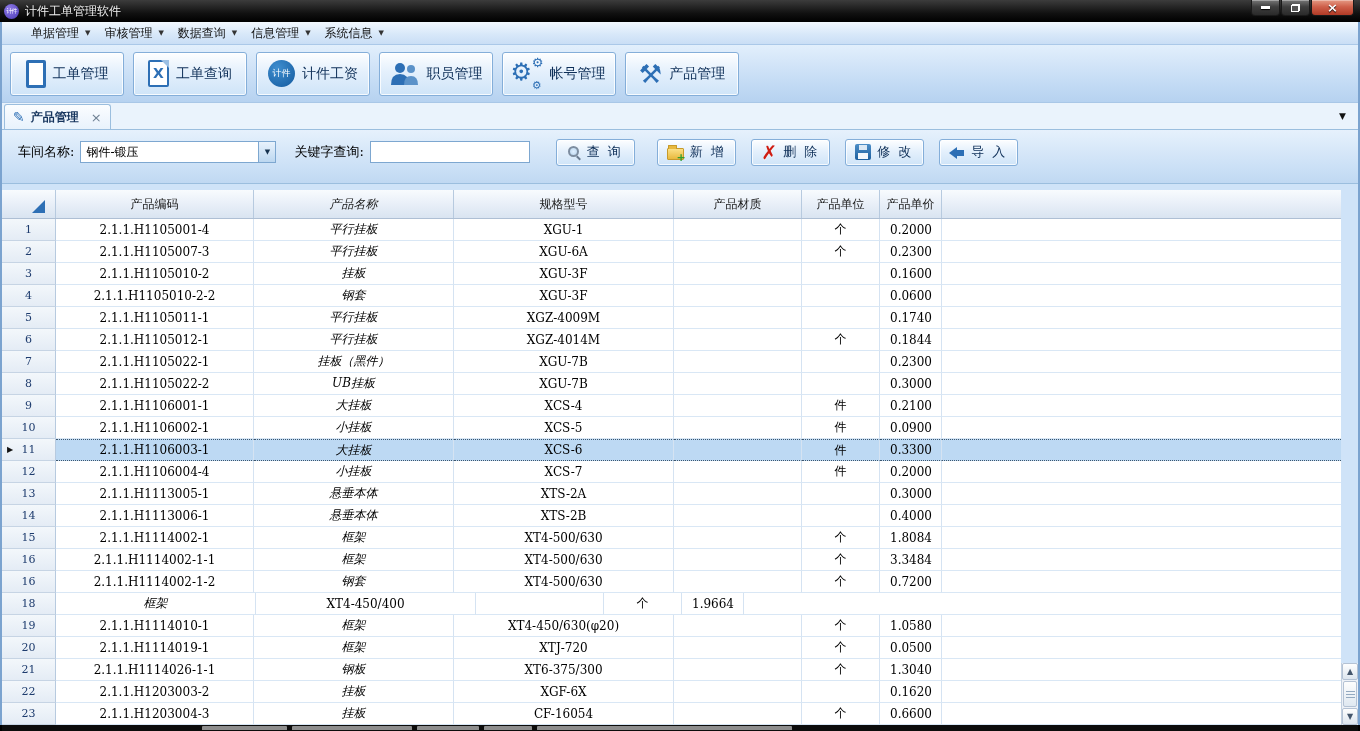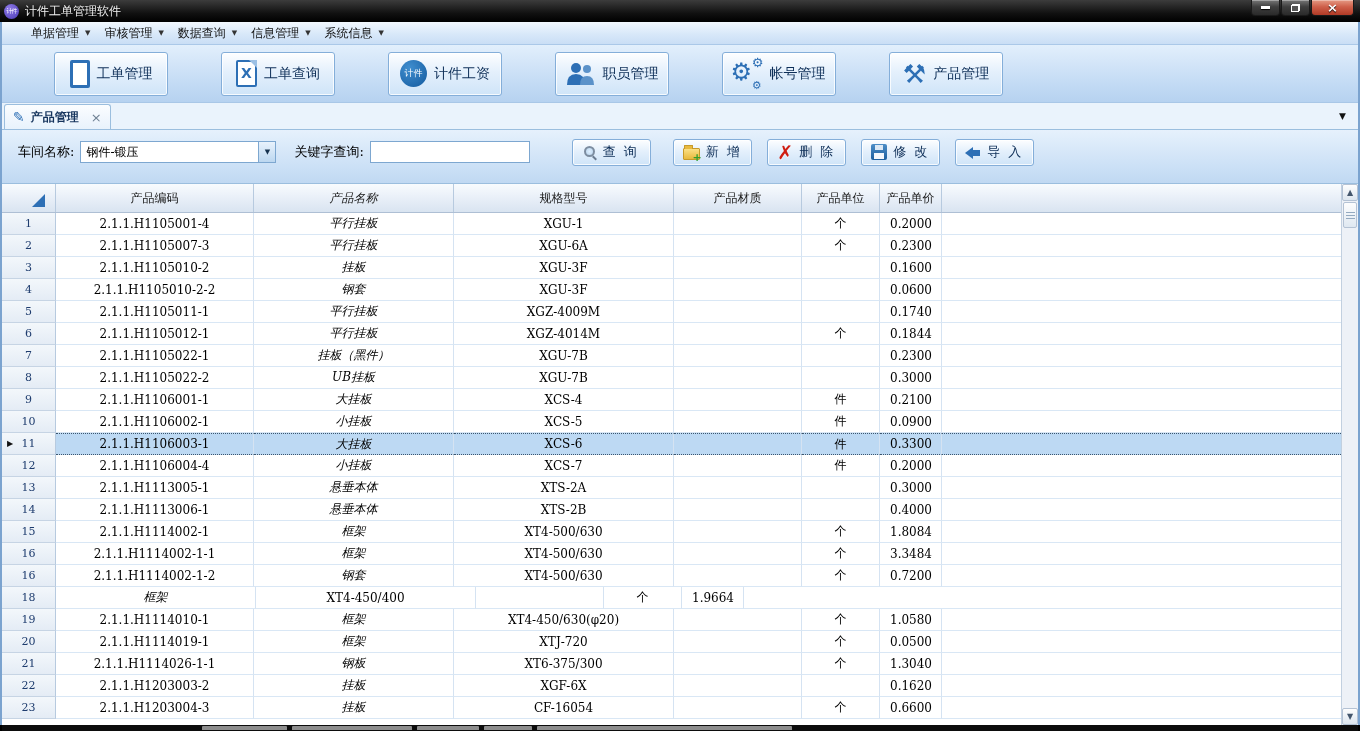--- a/index.html
+++ b/index.html
@@ -24,21 +24,21 @@
   
   .frame { height:703px; border-left:2px solid #7ba3cf; border-right:2px solid #7ba3cf; background:#cfe3f8; }
 
   
   .menubar { height:23px; background:linear-gradient(#f2f8fe,#d8e8f9 55%,#c9def5); border-bottom:1px solid #aac8e8; display:flex; align-items:center; padding-left:22px; }
   .menu-item { display:flex; align-items:center; padding:0 7px; height:100%; color:#111; cursor:default; }
   .menu-item .caret { font-size:7px; color:#333; margin-left:6px; font-family:"DejaVu Sans",sans-serif; }
 
   
   .toolbar { height:58px; background:linear-gradient(#e2effc,#c2daf4 70%,#b6d2f0); display:flex; align-items:center; padding-left:8px; border-bottom:1px solid #a9c7e7; }
-  .tool-btn { width:114px; height:44px; margin-right:9px; border:1px solid #84aed9; border-radius:3px; background:linear-gradient(#fdfeff,#e4f0fc 45%,#cfe4f8); box-shadow:inset 0 0 0 1px rgba(255,255,255,.8); display:flex; align-items:center; justify-content:center; gap:7px; cursor:pointer;margin-left:44px; }
+  .tool-btn { width:114px; height:44px; margin-right:9px; border:1px solid #84aed9; border-radius:3px; background:linear-gradient(#fdfeff,#e4f0fc 45%,#cfe4f8); box-shadow:inset 0 0 0 1px rgba(255,255,255,.8); display:flex; align-items:center; justify-content:center; gap:7px; cursor:pointer; }
   .tool-btn .lbl { font-size:14px; color:#0d2e57; }
   .icon-doc { width:20px; height:28px; background:#fff; border:3px solid #2d6fb5; border-radius:2px; }
   .icon-xls { position:relative; width:21px; height:27px; background:#fff; border:2px solid #2d6fb5; border-radius:2px; color:#2d6fb5; font-weight:bold; font-size:14px; text-align:center; line-height:23px; font-family:"DejaVu Sans",sans-serif; }
   .icon-xls:after { content:""; position:absolute; top:-2px; right:-2px; border-style:solid; border-width:0 8px 8px 0; border-color:transparent #9cc0e4 transparent transparent; }
   .icon-badge { width:27px; height:27px; border-radius:50%; background:radial-gradient(circle at 35% 30%,#3f8ecf,#145a9e); color:#fff; font-size:9px; display:flex; align-items:center; justify-content:center; }
   .icon-people { display:block; }
   .icon-gears { position:relative; width:30px; height:30px; color:#2d6fb5; font-family:"DejaVu Sans",sans-serif; }
   .icon-gears .g1 { position:absolute; left:-2px; top:1px; font-size:24px; line-height:1; }
   .icon-gears .g2 { position:absolute; right:-1px; top:-3px; font-size:13px; line-height:1; }
   .icon-gears .g3 { position:absolute; right:1px; bottom:-2px; font-size:11px; line-height:1; }
@@ -56,37 +56,37 @@
   .filterwrap { height:53px; background:linear-gradient(#e6f1fc,#cbe0f6 70%,#c0d8f2); padding-top:7px; }
   .filterbar { display:flex; align-items:center; height:30px; padding-left:16px; }
   .flabel { font-size:13px; color:#000; }
   .combo { width:196px; height:22px; margin-left:6px; background:#fff; border:1px solid #7da7d0; display:flex; align-items:center; position:relative; }
   .combo .combo-text { flex:1; padding-left:5px; font-size:12px; }
   .combo .combo-btn { width:17px; height:20px; background:linear-gradient(#e8f2fc,#bcd7f0); border-left:1px solid #7da7d0; display:flex; align-items:center; justify-content:center; cursor:pointer; }
   .combo .combo-btn span { font-size:7px; color:#16324f; font-family:"DejaVu Sans",sans-serif; }
   .textbox { width:160px; height:22px; margin-left:6px; background:#fff; border:1px solid #7da7d0; padding:0 4px; font-size:12px; font-family:"DejaVu Serif",serif; }
   .fbtn { height:27px; width:79px; border:1px solid #84aed9; border-radius:3px; background:linear-gradient(#fdfeff,#e4f0fc 45%,#cfe4f8); box-shadow:inset 0 0 0 1px rgba(255,255,255,.8); display:flex; align-items:center; justify-content:center; gap:6px; cursor:pointer; }
   .fbtn .blbl { font-size:13px; color:#0d2e57; letter-spacing:2px; }
-  .m26{margin-left:42px;} .m22{margin-left:22px;} .m15{margin-left:15px;} .m18{margin-left:18px;}
+  .m26{margin-left:26px;} .m22{margin-left:22px;} .m15{margin-left:15px;} .m18{margin-left:18px;}
   .icon-search { position:relative; width:13px; height:13px; }
   .icon-search:before { content:""; position:absolute; left:0; top:0; width:7px; height:7px; border:2px solid #7d8da0; border-radius:50%; background:radial-gradient(circle,#dfefff,#b9d4ec); }
   .icon-search:after { content:""; position:absolute; right:0; bottom:0; width:5px; height:2px; background:#6b7c90; transform:rotate(45deg); }
   .icon-folder { position:relative; width:17px; height:12px; background:linear-gradient(#fbe085,#e8b93e); border:1px solid #c79a2a; border-radius:1px; margin-top:3px; }
   .icon-folder:before { content:""; position:absolute; top:-4px; left:0; width:7px; height:3px; background:#e8b93e; border:1px solid #c79a2a; border-bottom:none; border-radius:1px 1px 0 0; }
   .icon-folder:after { content:"+"; position:absolute; right:-3px; bottom:-4px; color:#2f9e2f; font-weight:bold; font-size:11px; line-height:1; font-family:"DejaVu Sans",sans-serif; }
   .icon-delx { color:#cf1d12; font-size:19px; font-weight:bold; line-height:1; font-family:"DejaVu Sans",sans-serif; text-shadow:0 1px 0 rgba(255,255,255,.6); }
   .icon-floppy { position:relative; width:16px; height:16px; background:linear-gradient(#4d8ec7,#1d5f9e); border-radius:2px; }
   .icon-floppy:before { content:""; position:absolute; top:1px; left:4px; width:8px; height:5px; background:#dce9f5; }
   .icon-floppy:after { content:""; position:absolute; bottom:1px; left:3px; width:10px; height:6px; background:#f4f8fc; }
   .icon-import { position:relative; width:16px; height:12px; margin-top:1px; }
   .icon-import:before { content:""; position:absolute; left:0; top:0; border-style:solid; border-width:6px 8px 6px 0; border-color:transparent #2d6fb5 transparent transparent; }
   .icon-import:after { content:""; position:absolute; left:8px; top:3px; width:7px; height:6px; background:#2d6fb5; }
 
   
-  .gridwrap { height:542px; background:#cfe3f8; border-top:1px solid #9bbede; display:flex; }
+  .gridwrap { height:542px; background:#cfe3f8; border-top:1px solid #9bbede; display:flex;align-items:flex-end; }
   .gridbody { flex:1; background:#fff; overflow:hidden; }
   .grow { display:flex; height:22px; }
   .ghead { display:flex; height:29px; background:linear-gradient(#f8fbfe,#e7eef7 55%,#d9e4f1); border-bottom:1px solid #aebfd4; }
   .hcell { border-right:1px solid #b7cadf; display:flex; align-items:center; justify-content:center; color:#1a1a1a; font-size:12px; }
   .hcell.rn { position:relative; }
   .hcell.rn:after { content:""; position:absolute; left:30px; bottom:5px; width:0; height:0; border-bottom:13px solid #2d6fb5; border-left:13px solid transparent; }
   .cell { border-right:1px solid #d5e3f2; border-bottom:1px solid #d9e7f5; display:flex; align-items:center; justify-content:center; font-size:12px; color:#000; overflow:hidden; white-space:nowrap; }
   .cell.rn { position:relative; background:linear-gradient(#f3f7fb,#e4ecf5); border-right:1px solid #b7cadf; border-bottom:1px solid #c6d4e4; color:#1e3c6e; font-size:11px; }
   .cell.rn .sel-arrow { position:absolute; left:5px; font-size:8px; color:#111; font-family:"DejaVu Sans",sans-serif; }
   .cell.price { justify-content:flex-end; padding-right:9px; }

